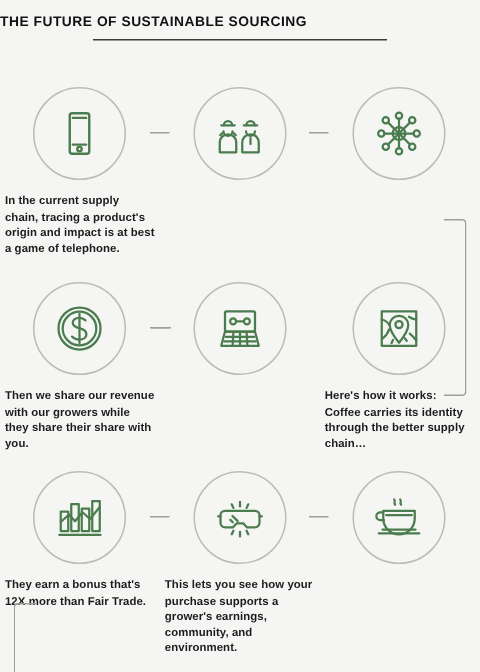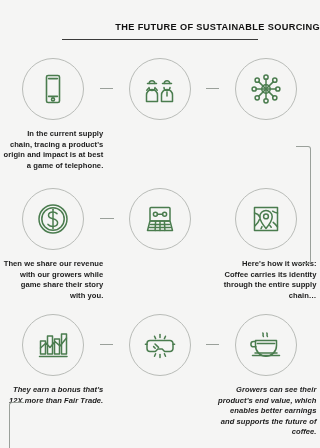--- a/index.html
+++ b/index.html
@@ -18,24 +18,24 @@
   #page {
     position: relative;
     width: 320px;
     height: 448px;
     background: #f5f5f4;
   }
 
   
   .header {
     position: absolute;
-    top: 21px;
+    top: 8px;
     left: 0;
     width: 320px;
-    text-align: right;
+    text-align: left;
   }
   .header-title {
     font-size: 9.2px;
     font-weight: bold;
     letter-spacing: 0.35px;
     color: #111111;
     line-height: 12px;
     white-space: nowrap;
   }
   .header-rule {
@@ -52,21 +52,21 @@
     left: 0;
     width: 320px;
   }
   .row {
     display: flex;
     width: 320px;
     position: relative;
   }
   .row-1 { height: 130px; }
   .row-2 { height: 126px; }
-  .row-3 { height: 134px; font-style: italic; }
+  .row-3 { height: 134px; }
 
   .cell {
     width: 106.6px;
     position: relative;
     display: flex;
     flex-direction: column;
     align-items: center;
   }
 
   
@@ -84,21 +84,21 @@
     z-index: 3;
   }
   .circle svg {
     display: block;
   }
 
   
   .caption {
     margin-top: 9px;
     width: 100px;
-    text-align: right;
+    text-align: left;
     font-size: 7.6px;
     font-weight: bold;
     line-height: 10.6px;
     color: #1c1c1c;
     letter-spacing: 0.05px;
   }
 
   
   .dash {
     position: absolute;
@@ -221,21 +221,21 @@
         <div class="circle">
           <span>
             <svg width="34" height="34" viewBox="0 0 34 34" fill="none" stroke="#4a7c4e" stroke-width="1.5" stroke-linecap="round" stroke-linejoin="round">
               <circle cx="17" cy="17" r="14"></circle>
               <circle cx="17" cy="17" r="11.2"></circle>
               <path d="M21 11.6 c-1.1-1.1-2.6-1.7-4.2-1.7 -2.5 0-4.3 1.3-4.3 3.3 0 2 1.6 2.9 4.4 3.6 3 .8 4.7 1.8 4.7 4 0 2.2-2 3.6-4.8 3.6 -1.9 0-3.6-.7-4.8-2"></path>
               <line x1="17" y1="7.2" x2="17" y2="26.8"></line>
             </svg>
           </span>
         </div>
-        <div class="caption">Then we share our revenue with our growers while game share their story with you.</div>
+        <div class="caption">Then we share our revenue with our growers while they share their share with you.</div>
         <div class="dash dash-right"></div>
       </div>
 
       <div class="cell">
         <div class="circle">
           <span>
             <svg width="36" height="34" viewBox="0 0 36 34" fill="none" stroke="#4a7c4e" stroke-width="1.5" stroke-linecap="round" stroke-linejoin="round">
 
               <rect x="8" y="5.5" width="20" height="13.5" rx="1"></rect>
 
@@ -263,21 +263,21 @@
               <path d="M17 26.5 c0 0 6.2-7.6 6.2-11.8 a6.2 6.2 0 0 0 -12.4 0 c0 4.2 6.2 11.8 6.2 11.8 z"></path>
               <circle cx="17" cy="14.4" r="2.4"></circle>
               <path d="M5.5 11 c2.6 .6 4.3 2 5.4 4.2"></path>
               <path d="M6.2 23.6 c2.2-1.6 3.4-3.6 4.2-6"></path>
               <path d="M23.6 9.2 c1.5 1 3 1.6 4.9 1.9"></path>
               <path d="M24.2 20.4 c1.6 1.2 2.9 2.6 4.3 4.6"></path>
               <path d="M13 24.6 l-1 2.2 M20.8 23.4 l1.4 1.9"></path>
             </svg>
           </span>
         </div>
-        <div class="caption">Here's how it works: Coffee carries its identity through the entire supply chain…</div>
+        <div class="caption">Here's how it works: Coffee carries its identity through the better supply chain…</div>
       </div>
 
       <div class="bracket bracket-left"></div>
     </div>
 
     <div class="row row-3">
 
       <div class="cell">
         <div class="circle">
           <span>
@@ -307,20 +307,21 @@
               <line x1="12.5" y1="8.2" x2="13.6" y2="10.6"></line>
               <line x1="18" y1="6.6" x2="18" y2="9.6"></line>
               <line x1="23.5" y1="8.2" x2="22.4" y2="10.6"></line>
 
               <line x1="12.5" y1="28.2" x2="13.6" y2="25.8"></line>
               <line x1="18" y1="29.6" x2="18" y2="26.6"></line>
               <line x1="23.5" y1="28.2" x2="22.4" y2="25.8"></line>
             </svg>
           </span>
         </div>
+        <div class="caption">This lets you see how your purchase supports a grower's earnings, community, and environment.</div>
         <div class="dash dash-right"></div>
       </div>
 
       <div class="cell">
         <div class="circle">
           <span>
             <svg width="36" height="34" viewBox="0 0 36 34" fill="none" stroke="#4a7c4e" stroke-width="1.5" stroke-linecap="round" stroke-linejoin="round">
 
               <path d="M15.4 8.4 c-1.2-1.2 .6-2.2-.6-3.4"></path>
               <path d="M19.4 8.4 c-1.2-1.2 .6-2.2-.6-3.4"></path>
@@ -328,18 +329,17 @@
               <path d="M7.5 12.5 h21 v5.2 a10.5 10.5 0 0 1 -21 0 z"></path>
               <line x1="9.4" y1="15.4" x2="26.6" y2="15.4"></line>
 
               <path d="M7.5 13.6 h-2 a2.6 2.6 0 0 0 0 5.2 h2.4"></path>
 
               <line x1="4.5" y1="27.5" x2="31.5" y2="27.5"></line>
               <path d="M7 25 h22"></path>
             </svg>
           </span>
         </div>
-        <div class="caption">Growers can see their product's end value, which enables better earnings and supports the future of coffee.</div>
       </div>
     </div>
 
   </div>
 </div>
 
 </body></html>

